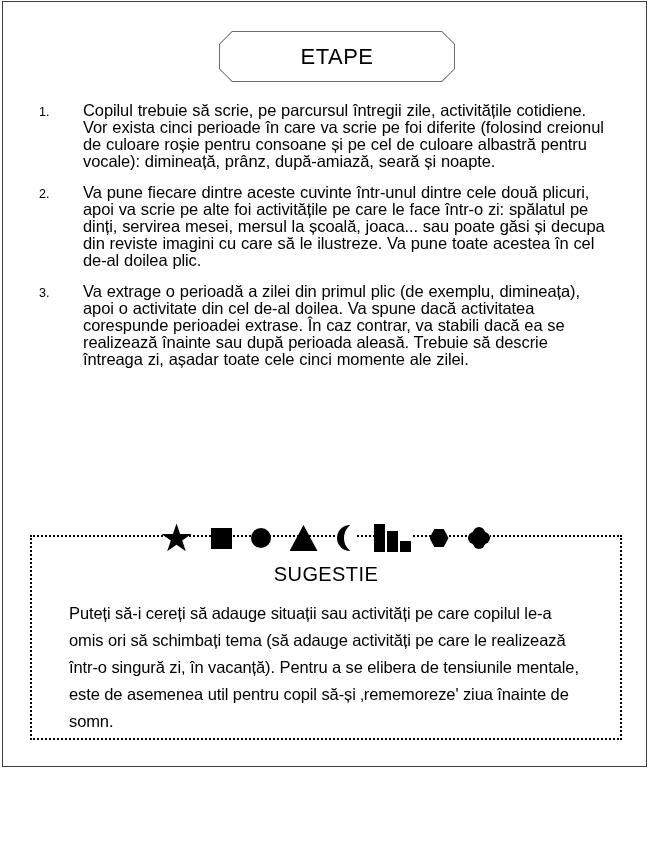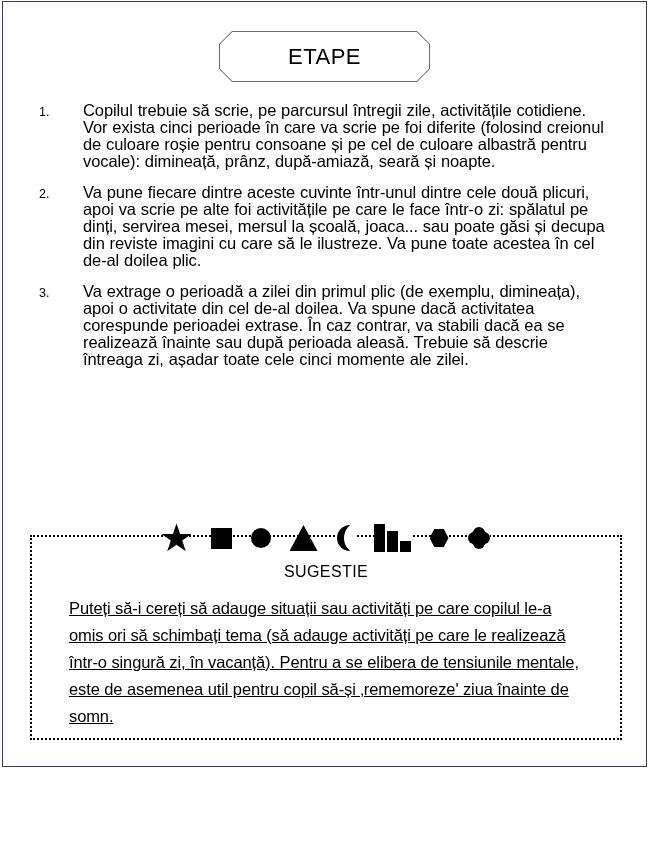--- a/index.html
+++ b/index.html
@@ -26,20 +26,21 @@
     background: #ffffff;
   }
 
   
   .title-wrap {
     position: absolute;
     left: 216px;
     top: 29px;
     width: 211px;
     height: 51px;
+    padding-left: 25px;
   }
   .title-box {
     position: absolute;
     inset: 0;
     background: #6b6b6b;
     -webkit-clip-path: polygon(13px 0, calc(100% - 13px) 0, 100% 13px, 100% calc(100% - 13px), calc(100% - 13px) 100%, 13px 100%, 0 calc(100% - 13px), 0 13px);
     clip-path: polygon(13px 0, calc(100% - 13px) 0, 100% 13px, 100% calc(100% - 13px), calc(100% - 13px) 100%, 13px 100%, 0 calc(100% - 13px), 0 13px);
   }
   .title-inner {
     position: absolute;
@@ -153,30 +154,29 @@
     left: 27px;
     top: 533px;
     width: 592px;
     height: 205px;
     border: 2px dotted #000;
     box-sizing: border-box;
     background: transparent;
   }
   .sug-title {
     text-align: center;
-    font-size: 16px;
+    font-size: 20px;
     margin-top: 26px;
     letter-spacing: 0.4px;
   }
   .sug-body {
     font-size: 16.5px;
     line-height: 27px;
     padding: 14px 38px 0 37px;
     letter-spacing: -0.1px;
-    text-decoration: underline;
   }
 </style>
 </head>
 <body>
 
 <div id="page">
 
   <div class="title-wrap">
     <div class="title-box"></div>
     <div class="title-inner">

